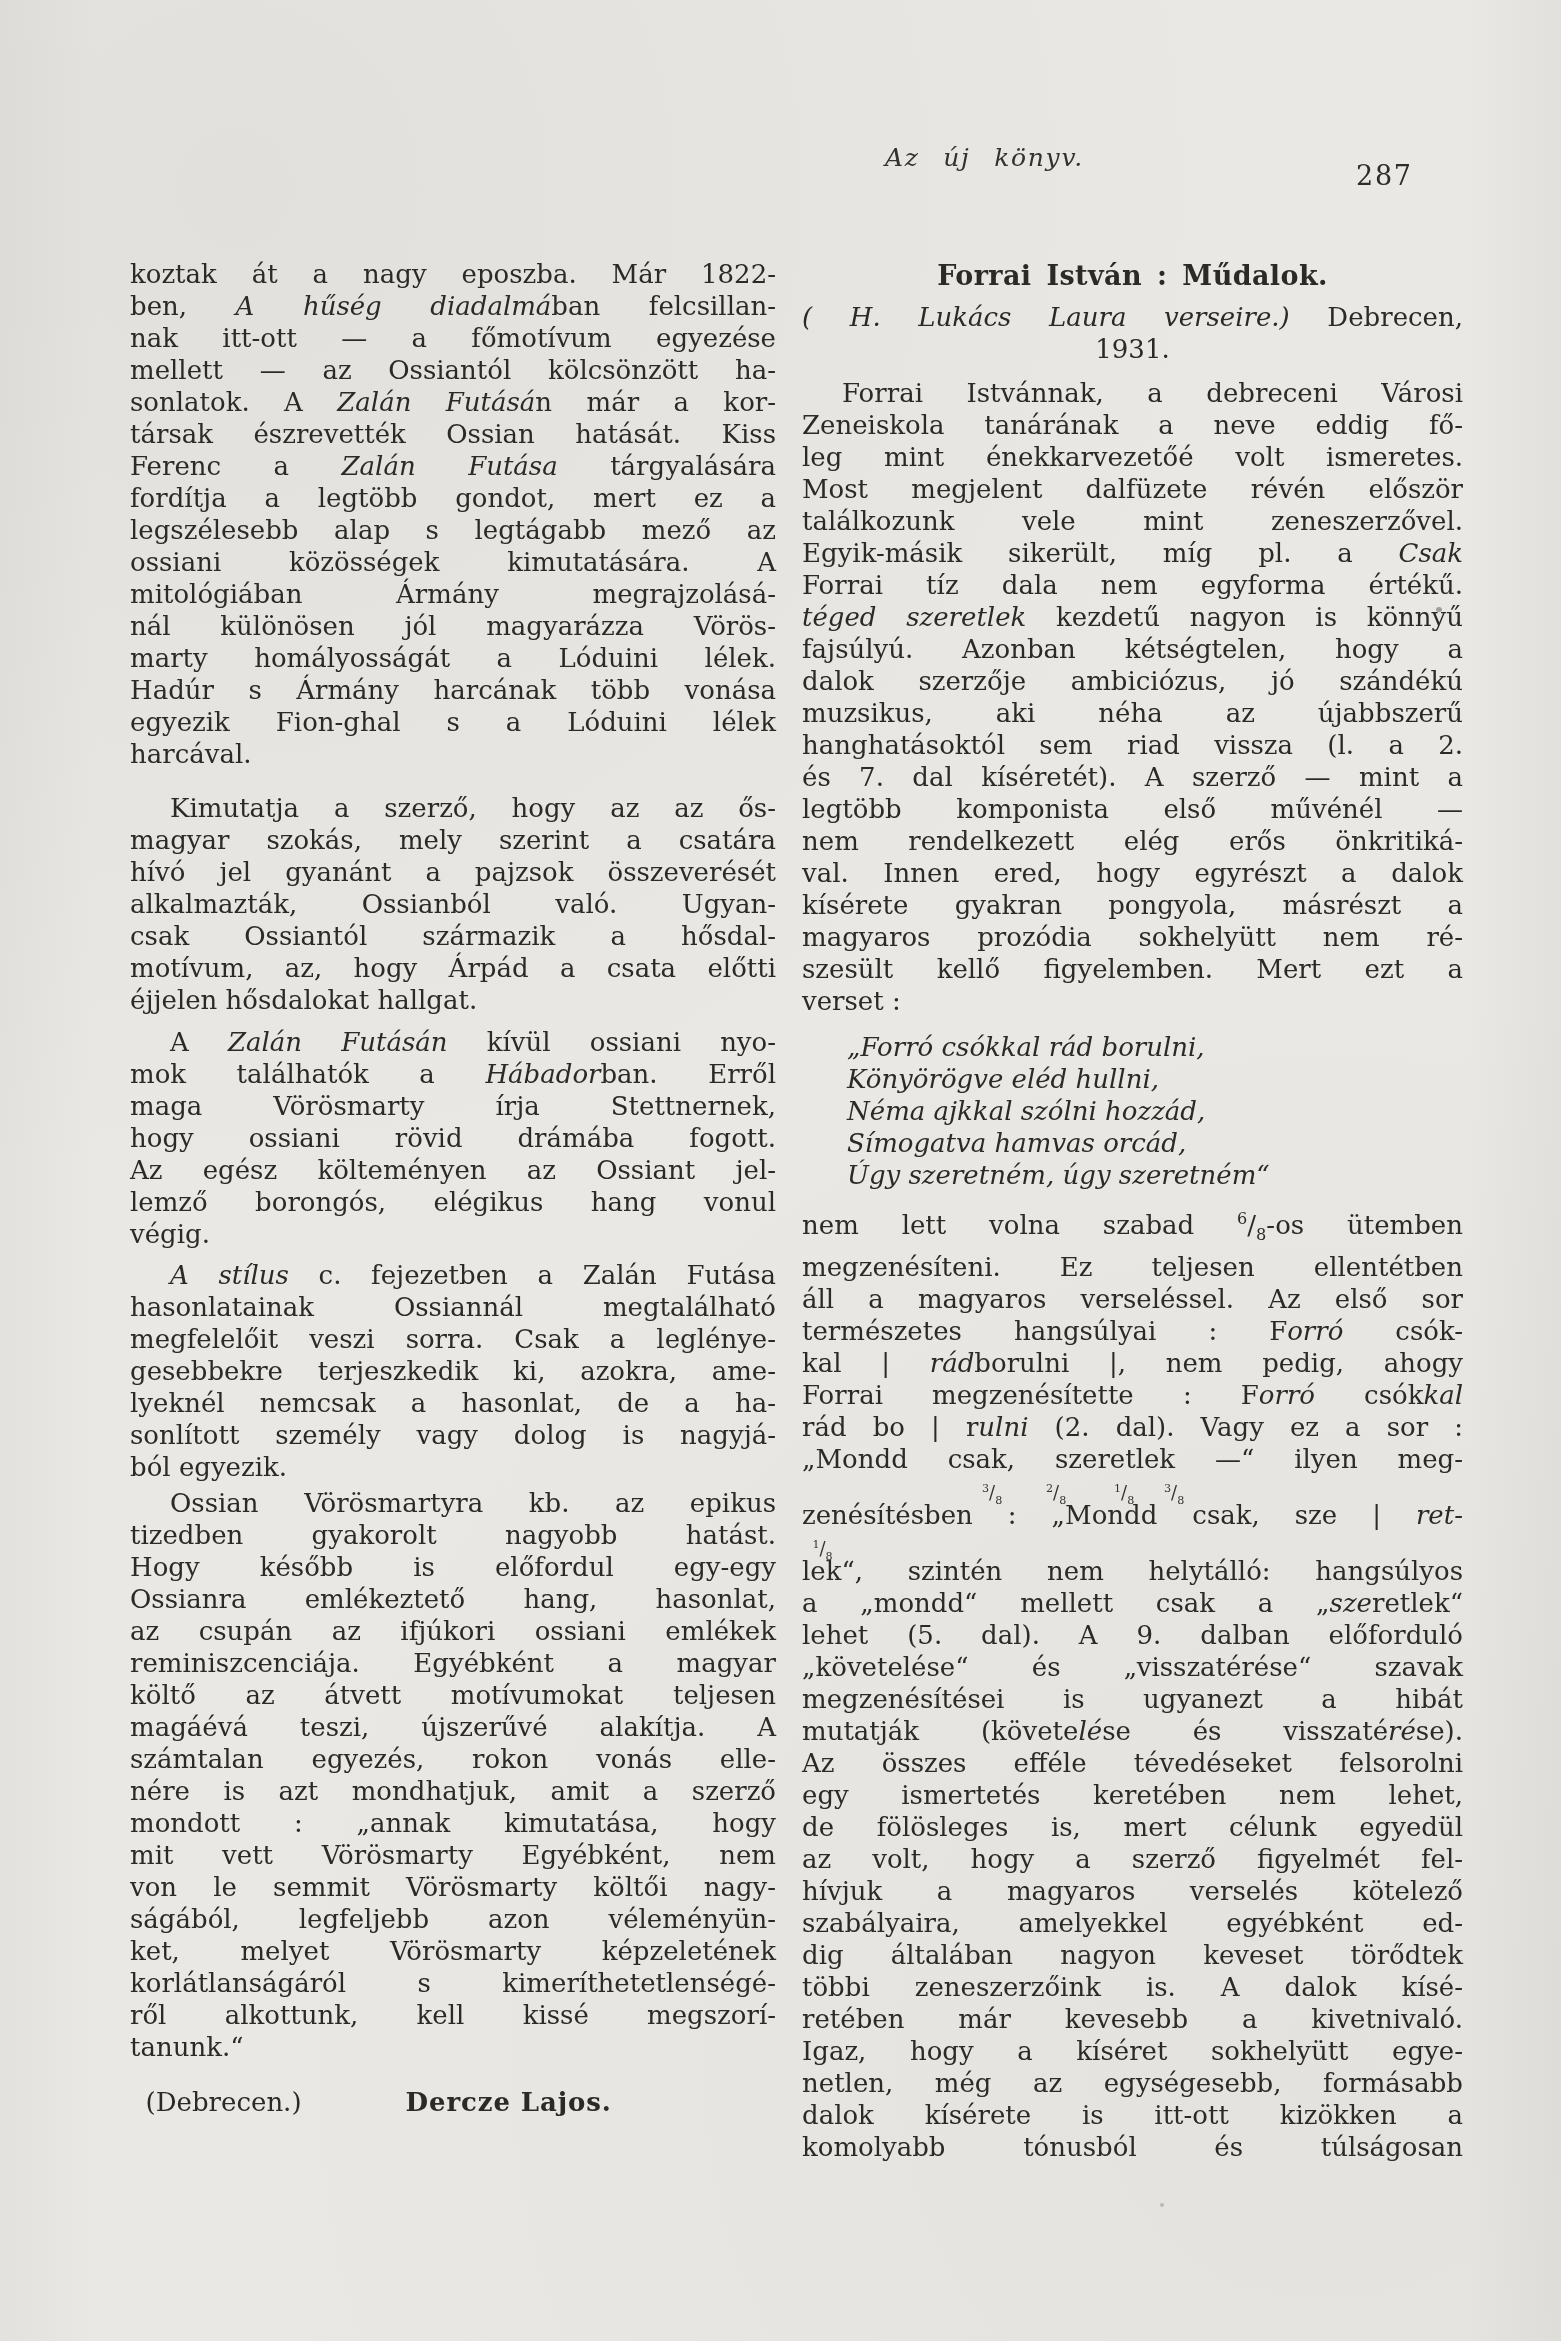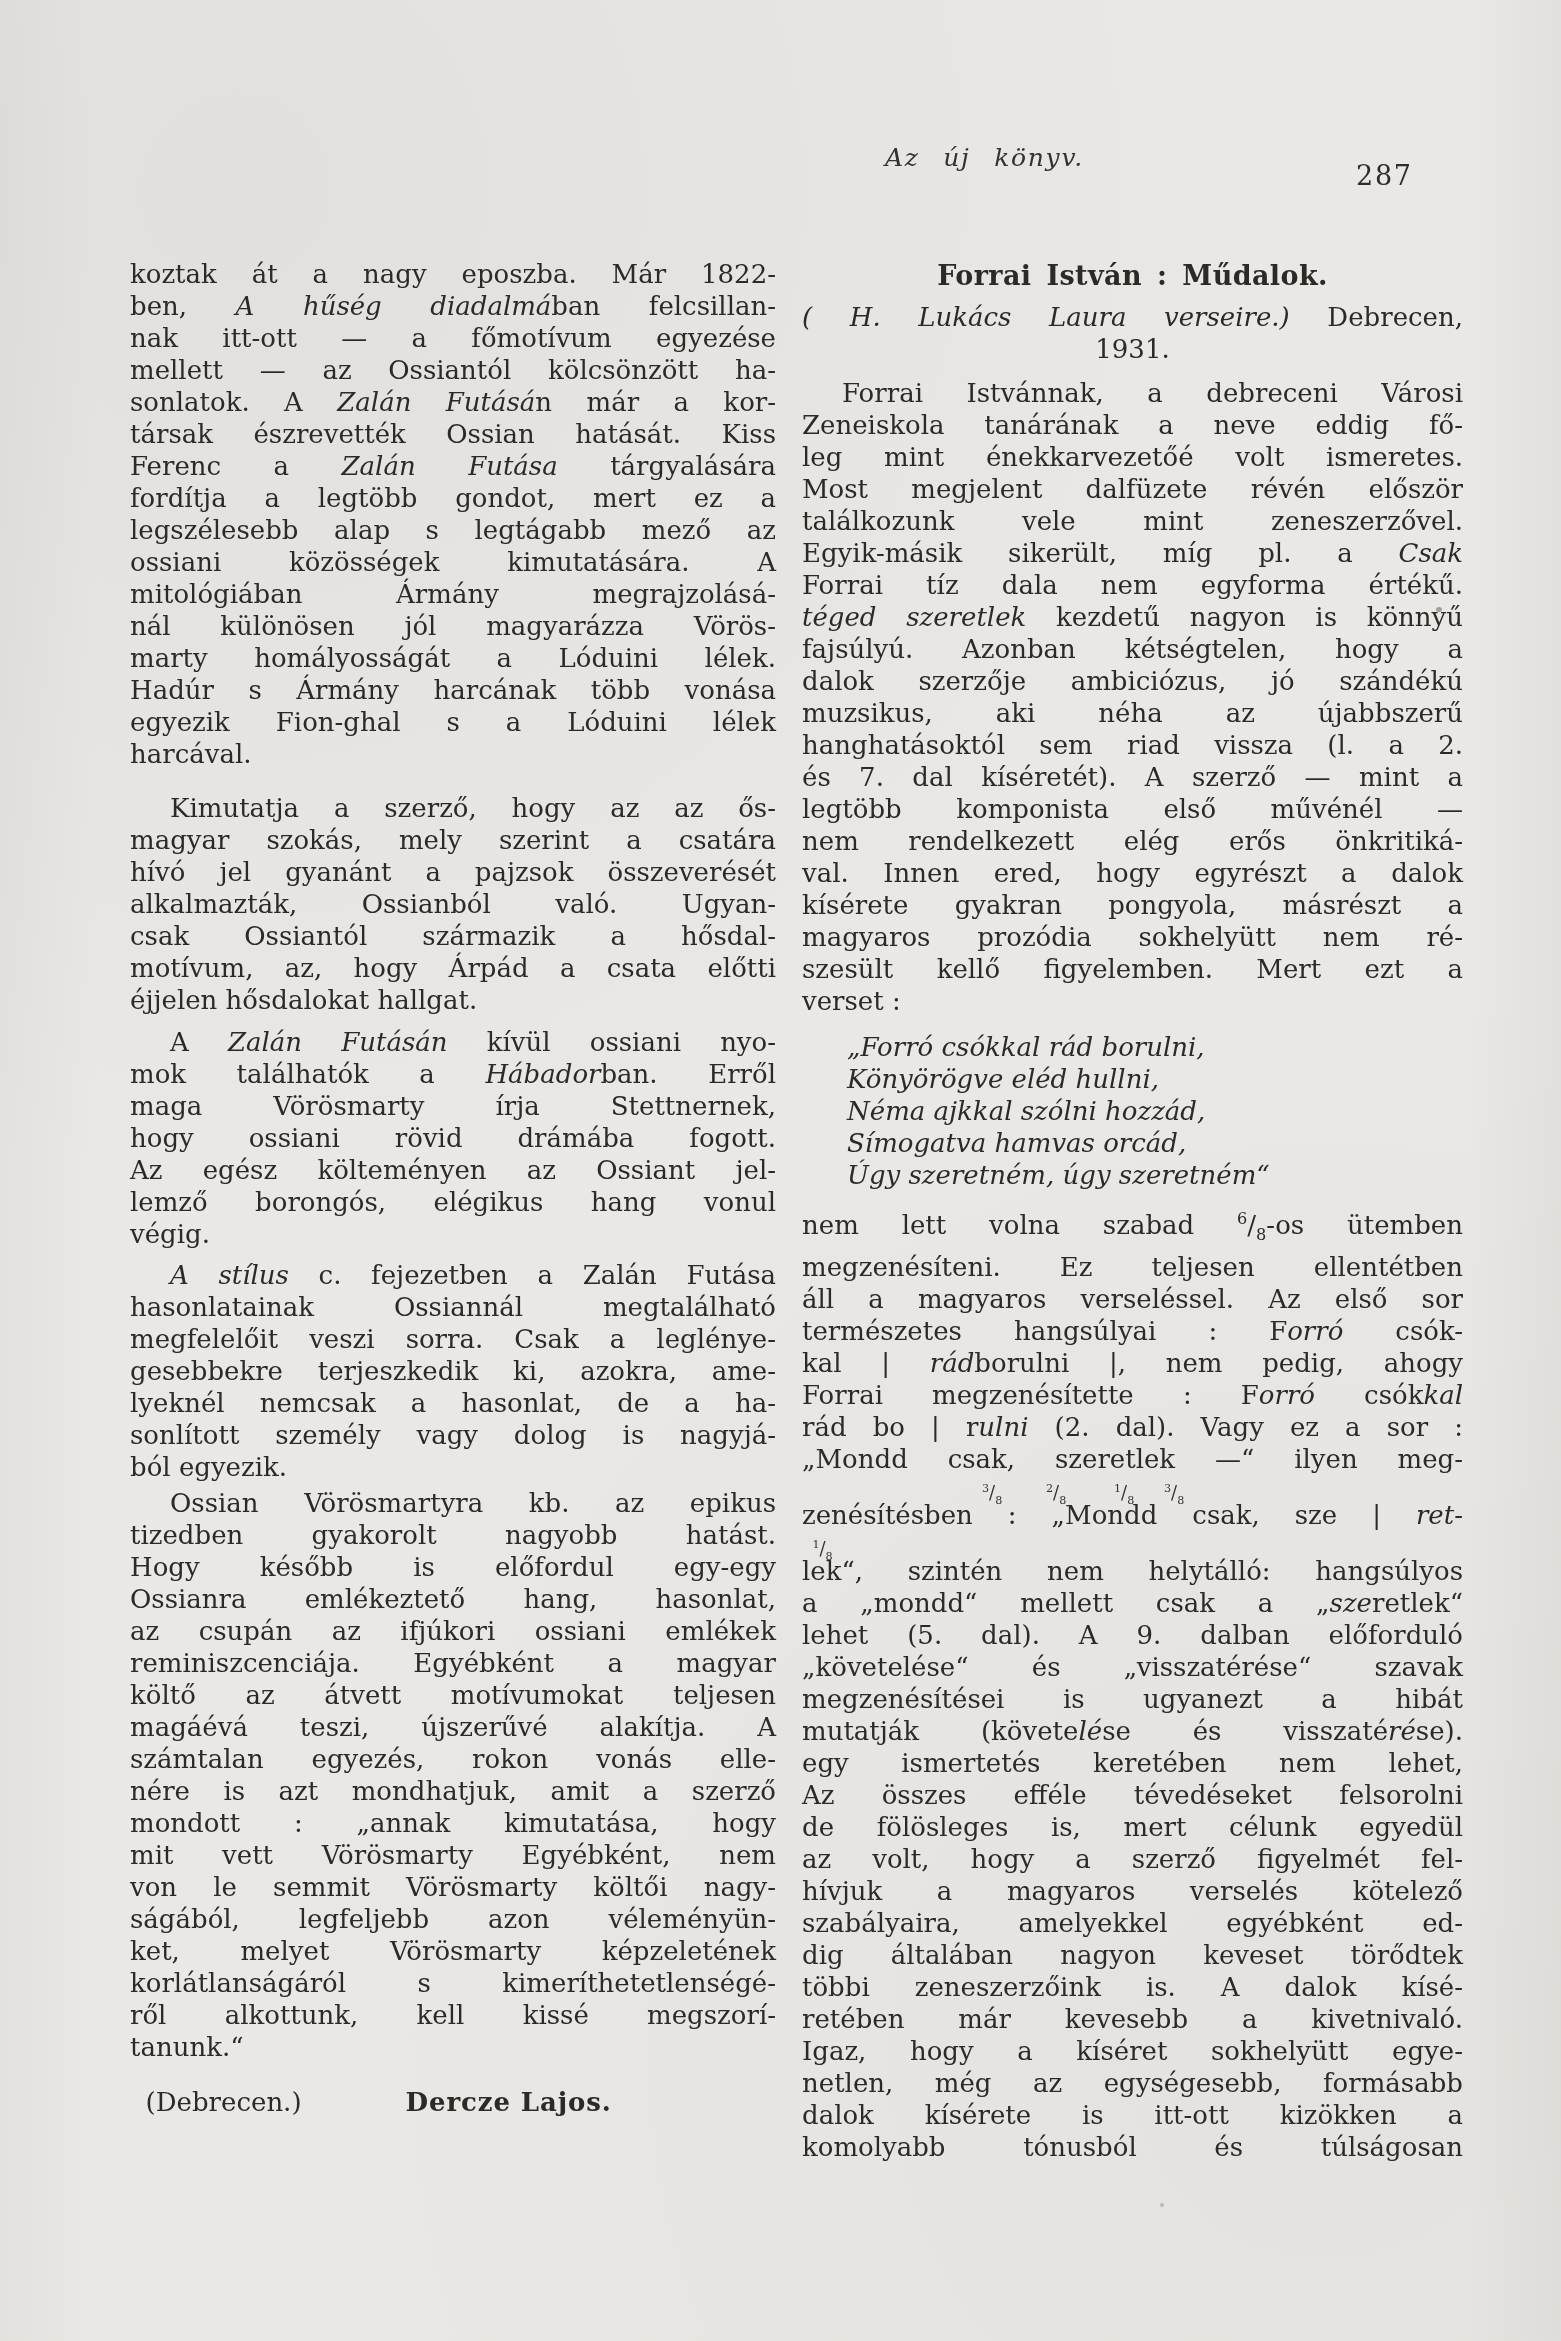--- a/index.html
+++ b/index.html
@@ -173,22 +173,22 @@
       <div class="fracline" style="margin-top: 1.7px;">
         <span class="frac" style="left: 10.4px;"><span class="seg sup">1</span><span class="seg">/</span><span class="seg sub">8</span></span>
       </div>
       <div class="block ">
         <div class="pline a-j"><span class="seg">lek“, szintén nem helytálló: hangsúlyos</span></div>
         <div class="pline a-j"><span class="seg">a „mondd“ mellett csak a „</span><span class="seg it">sze</span><span class="seg">retlek“</span></div>
         <div class="pline a-j"><span class="seg">lehet (5. dal). A 9. dalban előforduló</span></div>
         <div class="pline a-j"><span class="seg">„követelése“ és „visszatérése“ szavak</span></div>
         <div class="pline a-j"><span class="seg">megzenésítései is ugyanezt a hibát</span></div>
         <div class="pline a-j"><span class="seg">mutatják (követe</span><span class="seg it">lé</span><span class="seg">se és visszaté</span><span class="seg it">ré</span><span class="seg">se).</span></div>
+        <div class="pline a-j"><span class="seg">Az összes efféle tévedéseket felsorolni</span></div>
         <div class="pline a-j"><span class="seg">egy ismertetés keretében nem lehet,</span></div>
-        <div class="pline a-j"><span class="seg">Az összes efféle tévedéseket felsorolni</span></div>
         <div class="pline a-j"><span class="seg">de fölösleges is, mert célunk egyedül</span></div>
         <div class="pline a-j"><span class="seg">az volt, hogy a szerző figyelmét fel-</span></div>
         <div class="pline a-j"><span class="seg">hívjuk a magyaros verselés kötelező</span></div>
         <div class="pline a-j"><span class="seg">szabályaira, amelyekkel egyébként ed-</span></div>
         <div class="pline a-j"><span class="seg">dig általában nagyon keveset törődtek</span></div>
         <div class="pline a-j"><span class="seg">többi zeneszerzőink is. A dalok kísé-</span></div>
         <div class="pline a-j"><span class="seg">retében már kevesebb a kivetnivaló.</span></div>
         <div class="pline a-j"><span class="seg">Igaz, hogy a kíséret sokhelyütt egye-</span></div>
         <div class="pline a-j"><span class="seg">netlen, még az egységesebb, formásabb</span></div>
         <div class="pline a-j"><span class="seg">dalok kísérete is itt-ott kizökken a</span></div>

